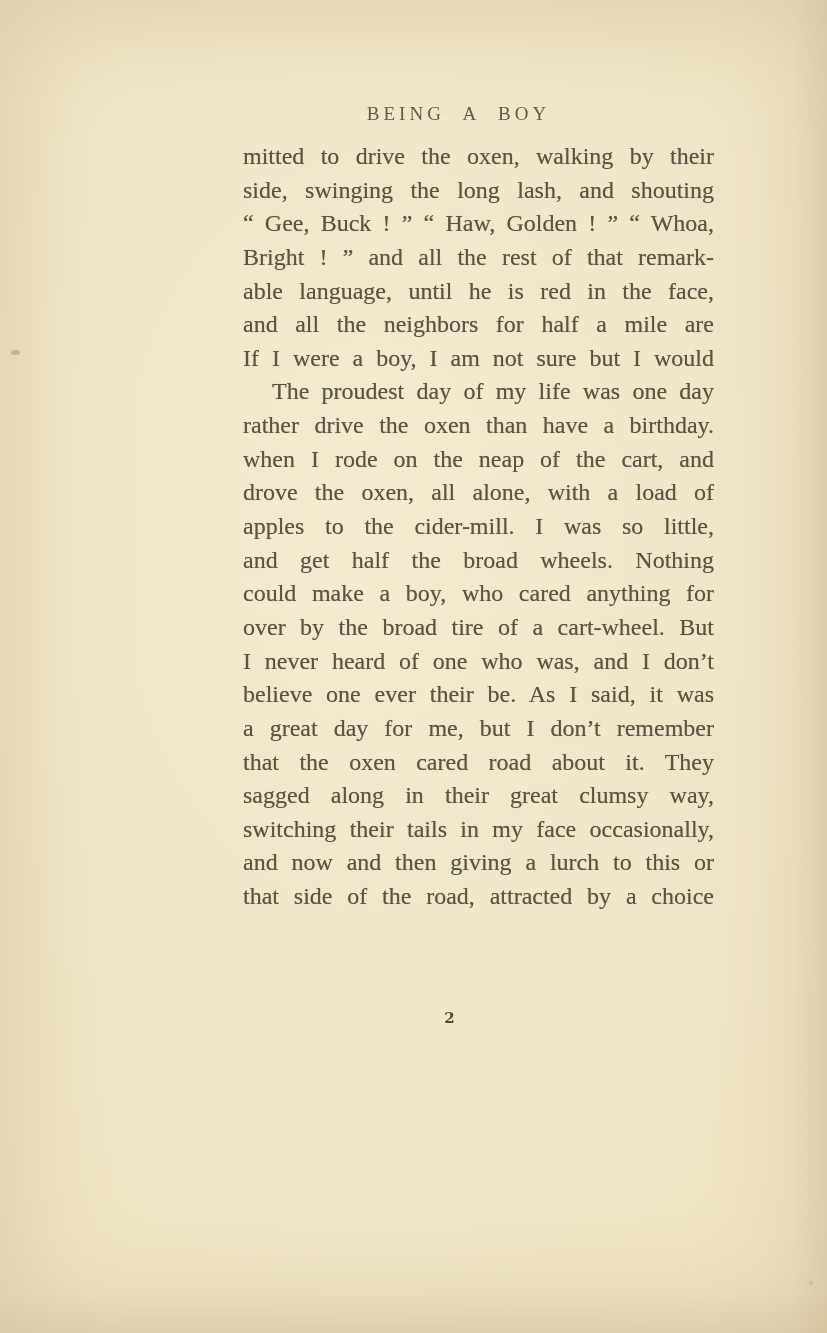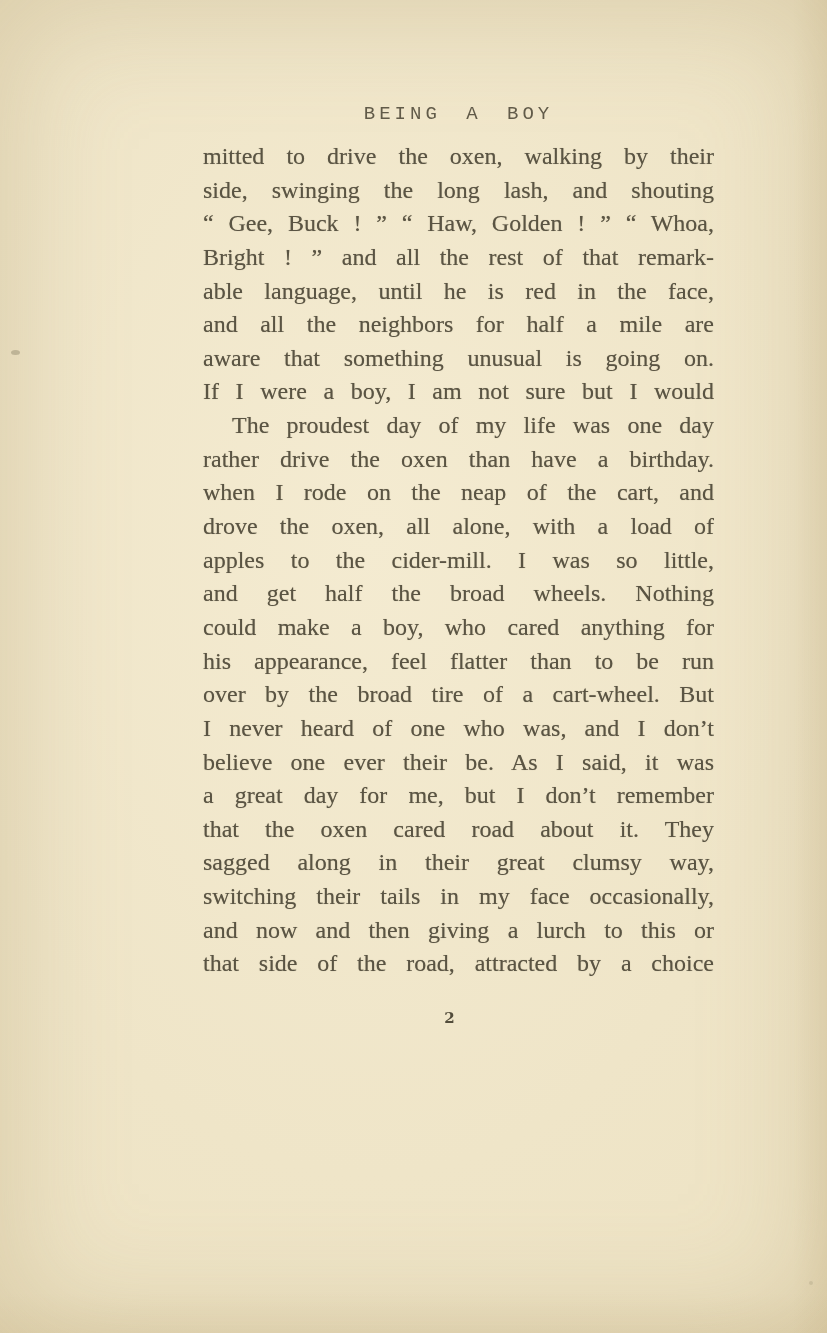--- a/index.html
+++ b/index.html
@@ -30,36 +30,36 @@
     box-shadow:inset 0 0 110px 18px rgba(172,150,104,0.28);
   }
   .running-head{
     position:absolute;
     top:103px;left:203px;width:511px;
     text-align:center;
     font-size:19px;
     letter-spacing:4px;
     word-spacing:10px;
     color:var(--ink-head);
-    font-family:Liberation Mono, monospace;
   }
   .page-body{
     position:absolute;
     top:140px;left:203px;width:511px;
     color:var(--ink);
     font-size:24px;
     text-shadow:0 0 0.7px rgba(92,85,66,0.55);
   }
   .line{
     line-height:33.65px;
     height:33.65px;
     text-align:justify;
     text-align-last:justify;
     white-space:normal;
     overflow:hidden;
+    margin-left:40px;
   }
   .line.indent{ text-indent:29px; }
   .folio{
     position:absolute;
     top:1009px;left:203px;width:493px;
     text-align:center;
     font-family:"DejaVu Serif","Liberation Serif",serif;
     font-size:15px;
     font-weight:700;
     color:#524c3b;
@@ -82,30 +82,28 @@
 
 <div class="running-head">BEING  A  BOY</div>
 
 <div class="page-body">
     <div class="line">mitted to drive the oxen, walking by their</div>
     <div class="line">side, swinging the long lash, and shouting</div>
     <div class="line">“ Gee, Buck ! ”  “ Haw, Golden ! ”  “ Whoa,</div>
     <div class="line">Bright ! ”  and all the rest of that remark-</div>
     <div class="line">able language, until he is red in the face,</div>
     <div class="line">and all the neighbors for half a mile are</div>
-    <div class="line">aware that something unusual is going on.</div>
     <div class="line">If I were a boy, I am not sure but I would</div>
     <div class="line indent">The proudest day of my life was one day</div>
     <div class="line">rather drive the oxen than  have a birthday.</div>
     <div class="line">when I rode on the neap of the cart, and</div>
     <div class="line">drove the oxen, all alone, with a load of</div>
     <div class="line">apples to the cider-mill.   I was so little,</div>
     <div class="line">and get half the broad wheels.   Nothing</div>
     <div class="line">could make a boy, who cared anything for</div>
-    <div class="line">his appearance, feel flatter than to be run</div>
     <div class="line">over by the broad tire of a cart-wheel.   But</div>
     <div class="line">I never heard of one who was, and I don’t</div>
     <div class="line">believe one ever their be.   As I said, it was</div>
     <div class="line">a great day for me, but I don’t remember</div>
     <div class="line">that the oxen cared road about it.   They</div>
     <div class="line">sagged along in their great clumsy way,</div>
     <div class="line">switching their tails in my face occasionally,</div>
     <div class="line">and now and then giving a lurch to this or</div>
     <div class="line">that side of the road, attracted by a choice</div>
   </div>

